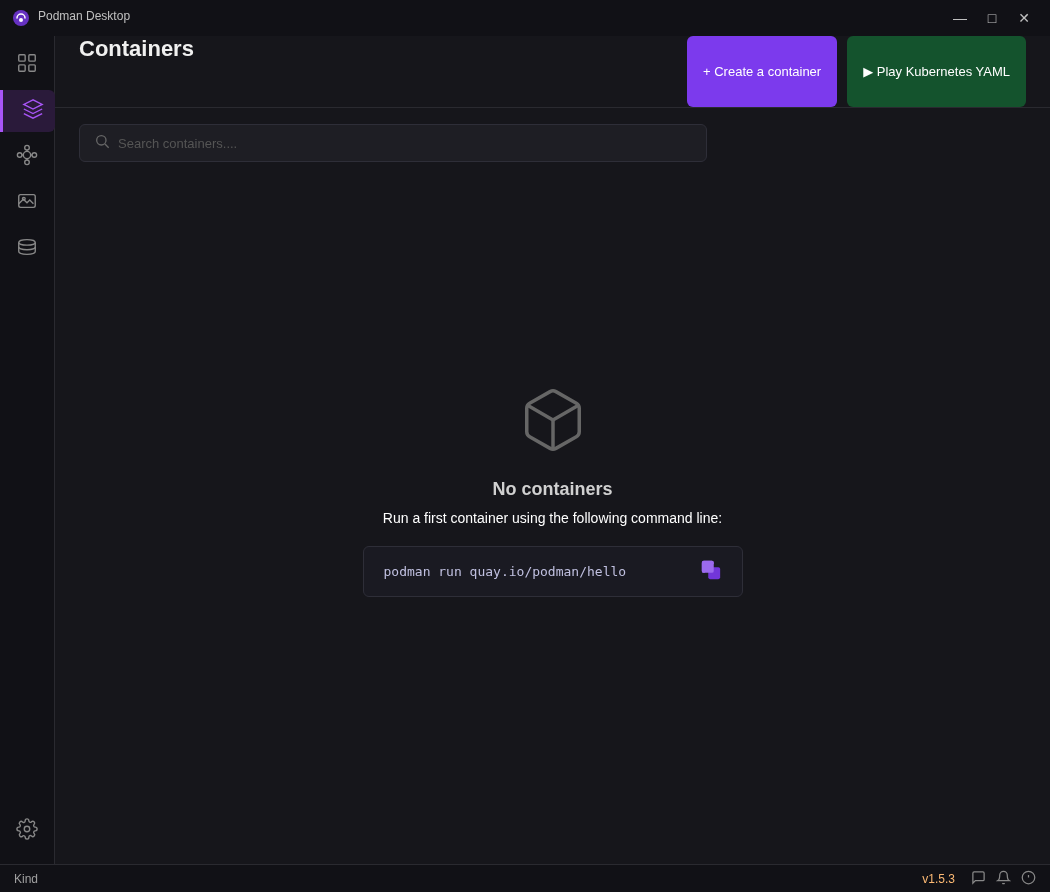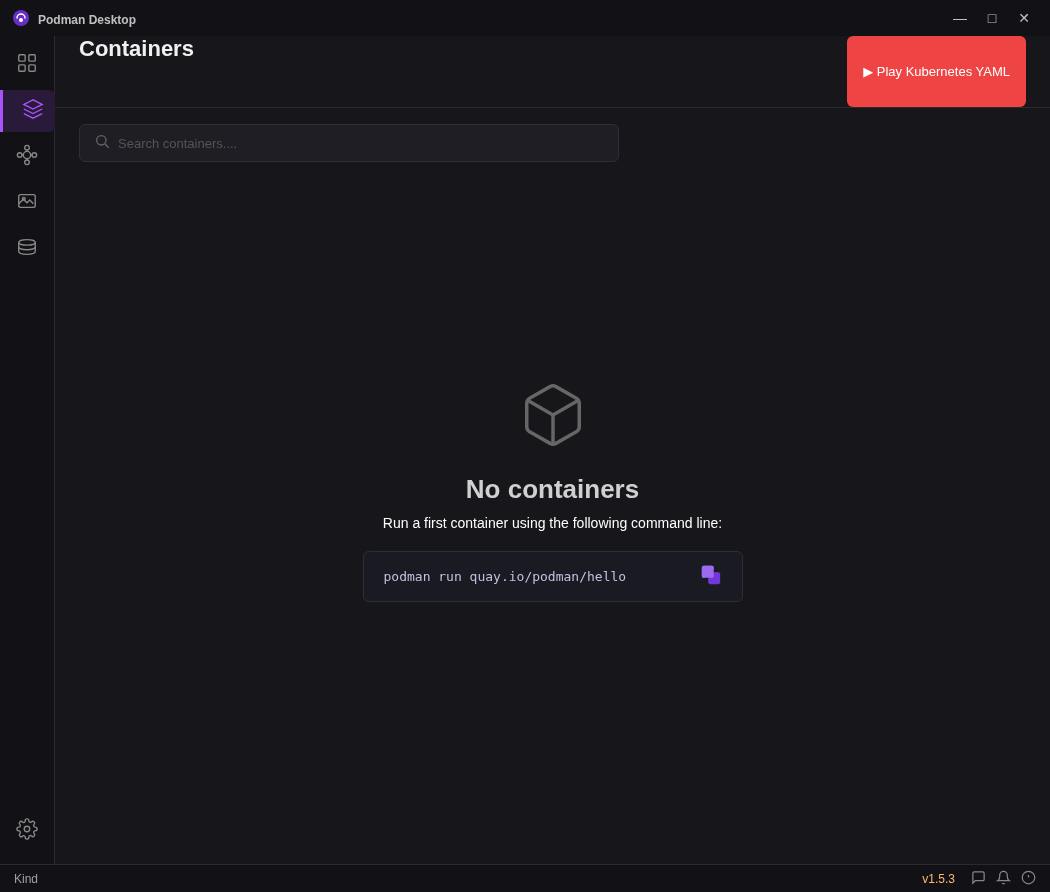--- a/index.html
+++ b/index.html
@@ -21,23 +21,22 @@
       display: flex;
       align-items: center;
       justify-content: space-between;
       padding: 0 12px;
       flex-shrink: 0;
       -webkit-app-region: drag;
       user-select: none;
     }
     .title-bar-left {
       display: flex;
-      align-items: flex-end;
+      align-items: flex-start;
       gap: 8px;
-      font-weight: bold;
     }
     .app-icon {
       width: 18px;
       height: 18px;
     }
     .app-title {
       font-size: 12px;
       color: #c0c0c0;
     }
     .title-bar-controls {
@@ -142,21 +141,21 @@
       padding: 8px 16px;
       border-radius: 6px;
       font-size: 13px;
       cursor: pointer;
       display: flex;
       align-items: center;
       gap: 6px;
       font-weight: 500;
     }
     .btn-secondary {
-      background: #ef4444;
+      background: #14532d;
       color: white;
       border: none;
       padding: 8px 16px;
       border-radius: 6px;
       font-size: 13px;
       cursor: pointer;
       display: flex;
       align-items: center;
       gap: 6px;
       font-weight: 500;
@@ -168,21 +167,21 @@
       flex-shrink: 0;
     }
     .search-bar {
       display: flex;
       align-items: center;
       background: #1e1e24;
       border: 1px solid #2e2e38;
       border-radius: 6px;
       padding: 8px 14px;
       gap: 8px;
-      width: 540px;
+      width: 628px;
     }
     .search-bar input {
       background: transparent;
       border: none;
       outline: none;
       color: #a0a0a0;
       font-size: 13px;
       flex: 1;
     }
     .search-bar input::placeholder { color: #555; }
@@ -204,21 +203,21 @@
       color: #555;
     }
     .empty-icon svg {
       width: 70px;
       height: 70px;
       fill: none;
       stroke: #666;
       stroke-width: 1.2;
     }
     .empty-title {
-      font-size: 26px;
+      font-size: 18px;
       font-weight: 600;
       color: #d0d0d0;
       margin-bottom: 10px;
     }
     .empty-subtitle {
       font-size: 14px;
       color: #ffffff;
       margin-bottom: 20px;
     }
     .code-block {
@@ -381,20 +380,21 @@
         </span>
       </div>
     </div>
   </div>
 
   <div class="content">
 
     <div class="content-header">
       <h1 class="page-title">Containers</h1>
       <div class="header-buttons">
+        <button class="btn-primary">+ Create a container</button>
         <button class="btn-secondary">▶ Play Kubernetes YAML</button>
       </div>
     </div>
 
     <div class="search-bar-container">
       <div class="search-bar">
         <span class="search-icon-wrapper">
           <svg width="16" height="16" fill="none" stroke="#666" stroke-width="2" viewBox="0 0 24 24">
             <circle cx="11" cy="11" r="7"></circle>
             <line x1="16.5" y1="16.5" x2="22" y2="22"></line>

